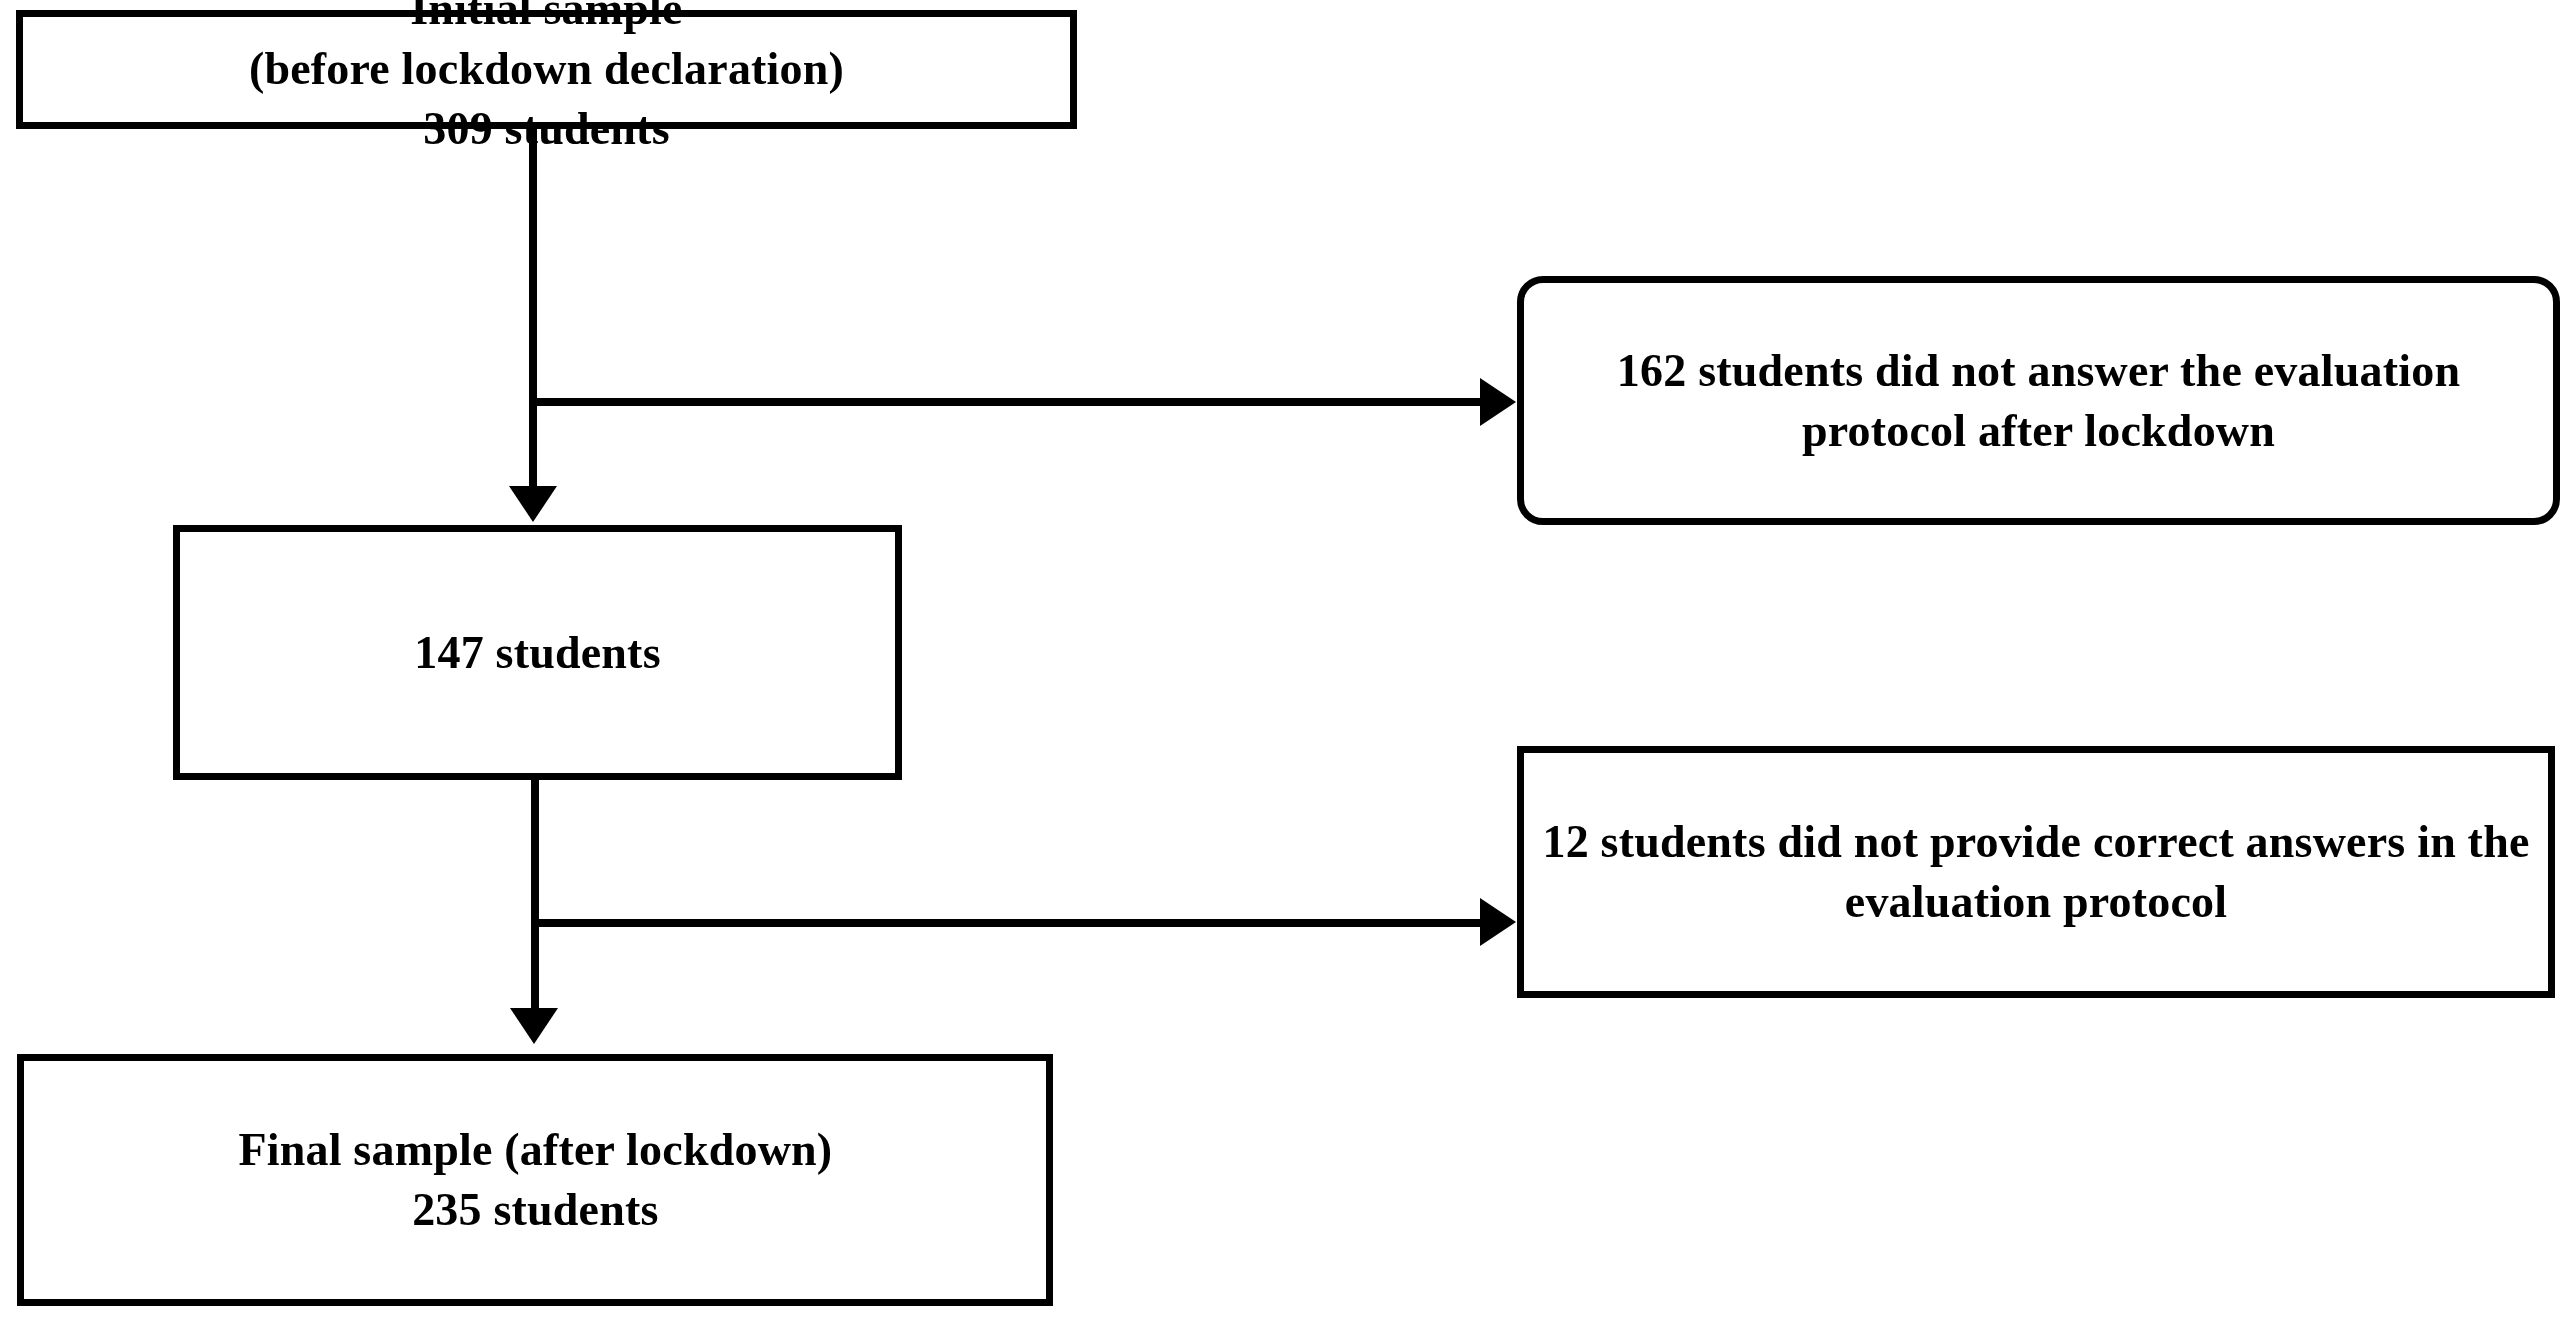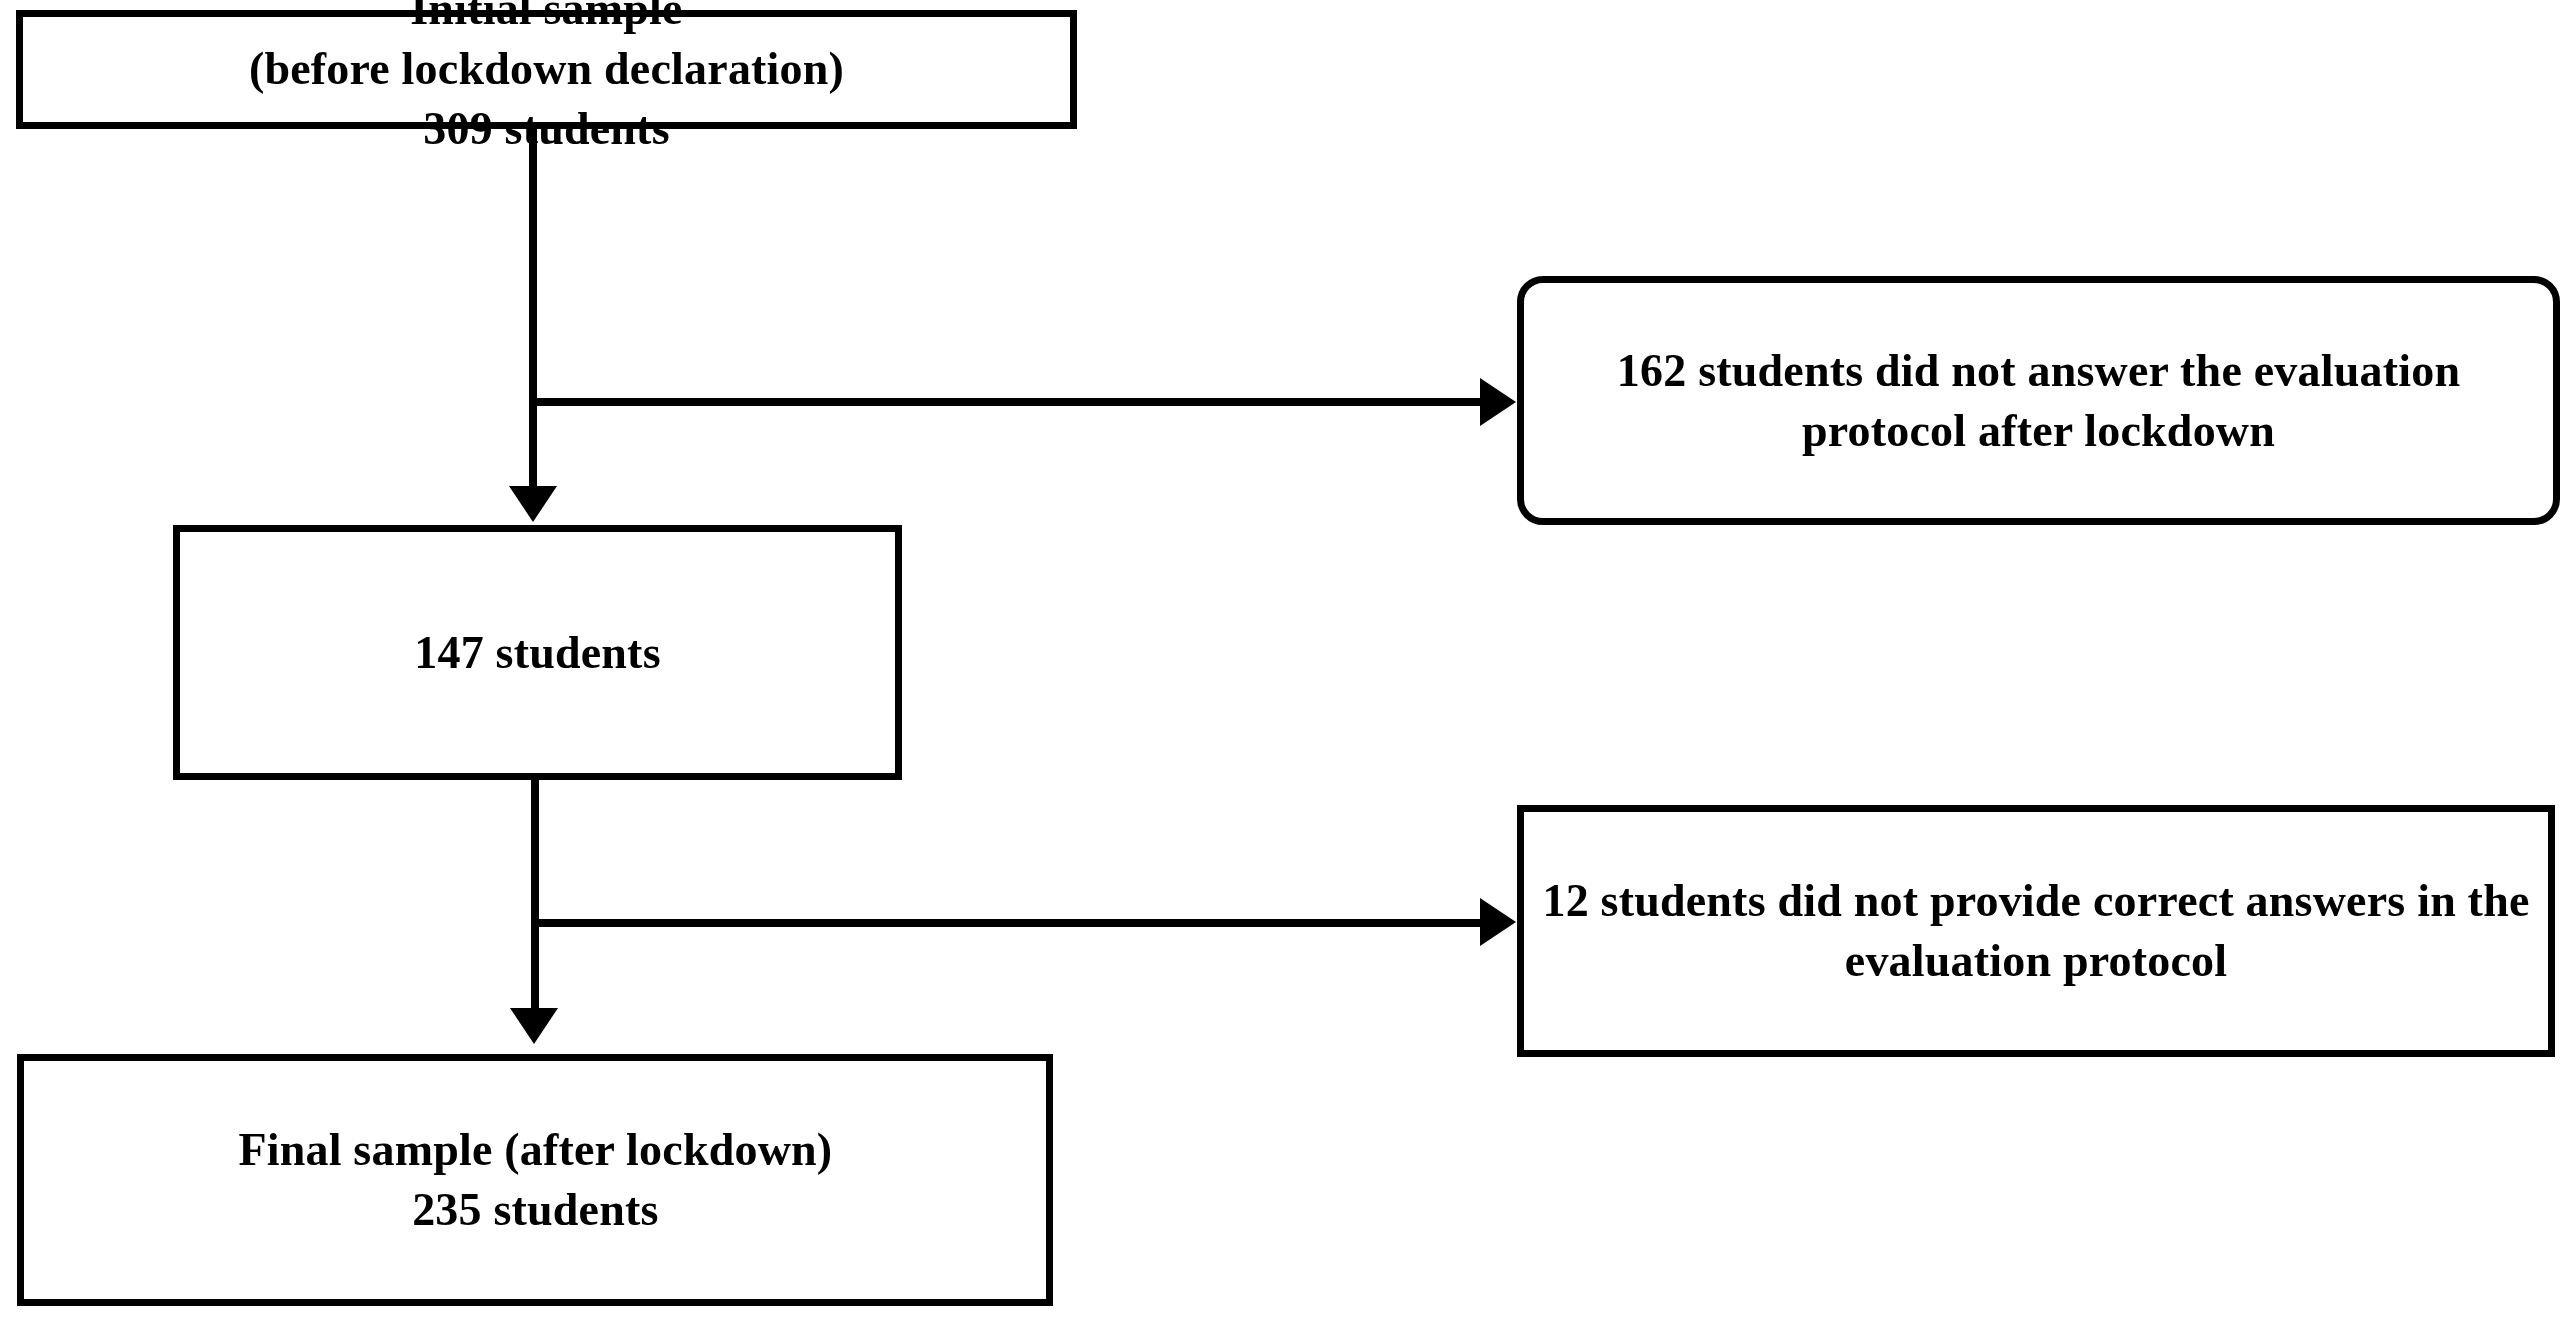--- a/index.html
+++ b/index.html
@@ -40,21 +40,21 @@
   
   #node-initial-sample      { left: 16px;   top: 9.5px;   width: 1061px; height: 119px; }
   #node-initial-sample .node-text  { font-size: 46px; }
 
   #node-excluded-no-answer  { left: 1517px; top: 276px;  width: 1043px; height: 249px; border-radius: 26px; }
   #node-excluded-no-answer .node-text { font-size: 46px; }
 
   #node-remaining-sample    { left: 173px;  top: 525px;  width: 729px;  height: 255px; }
   #node-remaining-sample .node-text { font-size: 46px; }
 
-  #node-excluded-incorrect  { left: 1517px; top: 805px;  width: 1038px; height: 252px; }
+  #node-excluded-incorrect  { left: 1517px; top: 746px;  width: 1038px; height: 252px; }
   #node-excluded-incorrect .node-text { font-size: 46px; }
 
   #node-final-sample        { left: 17.4px;   top: 1054px; width: 1036px; height: 252px; }
   #node-final-sample .node-text { font-size: 46px; }
 
   
   .line-v {
     position: absolute;
     background: #000000;
     width: 8px;

